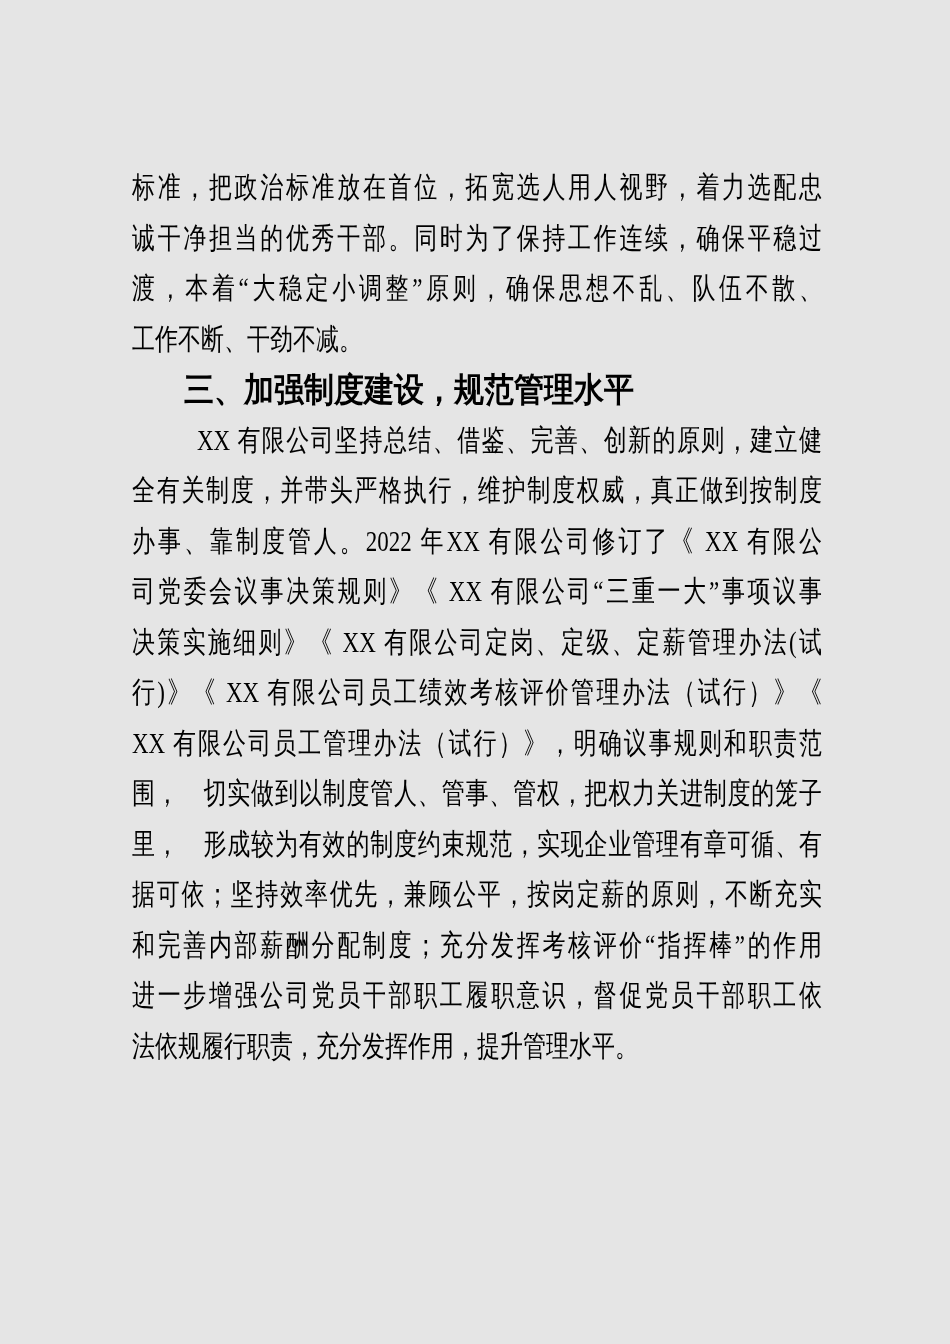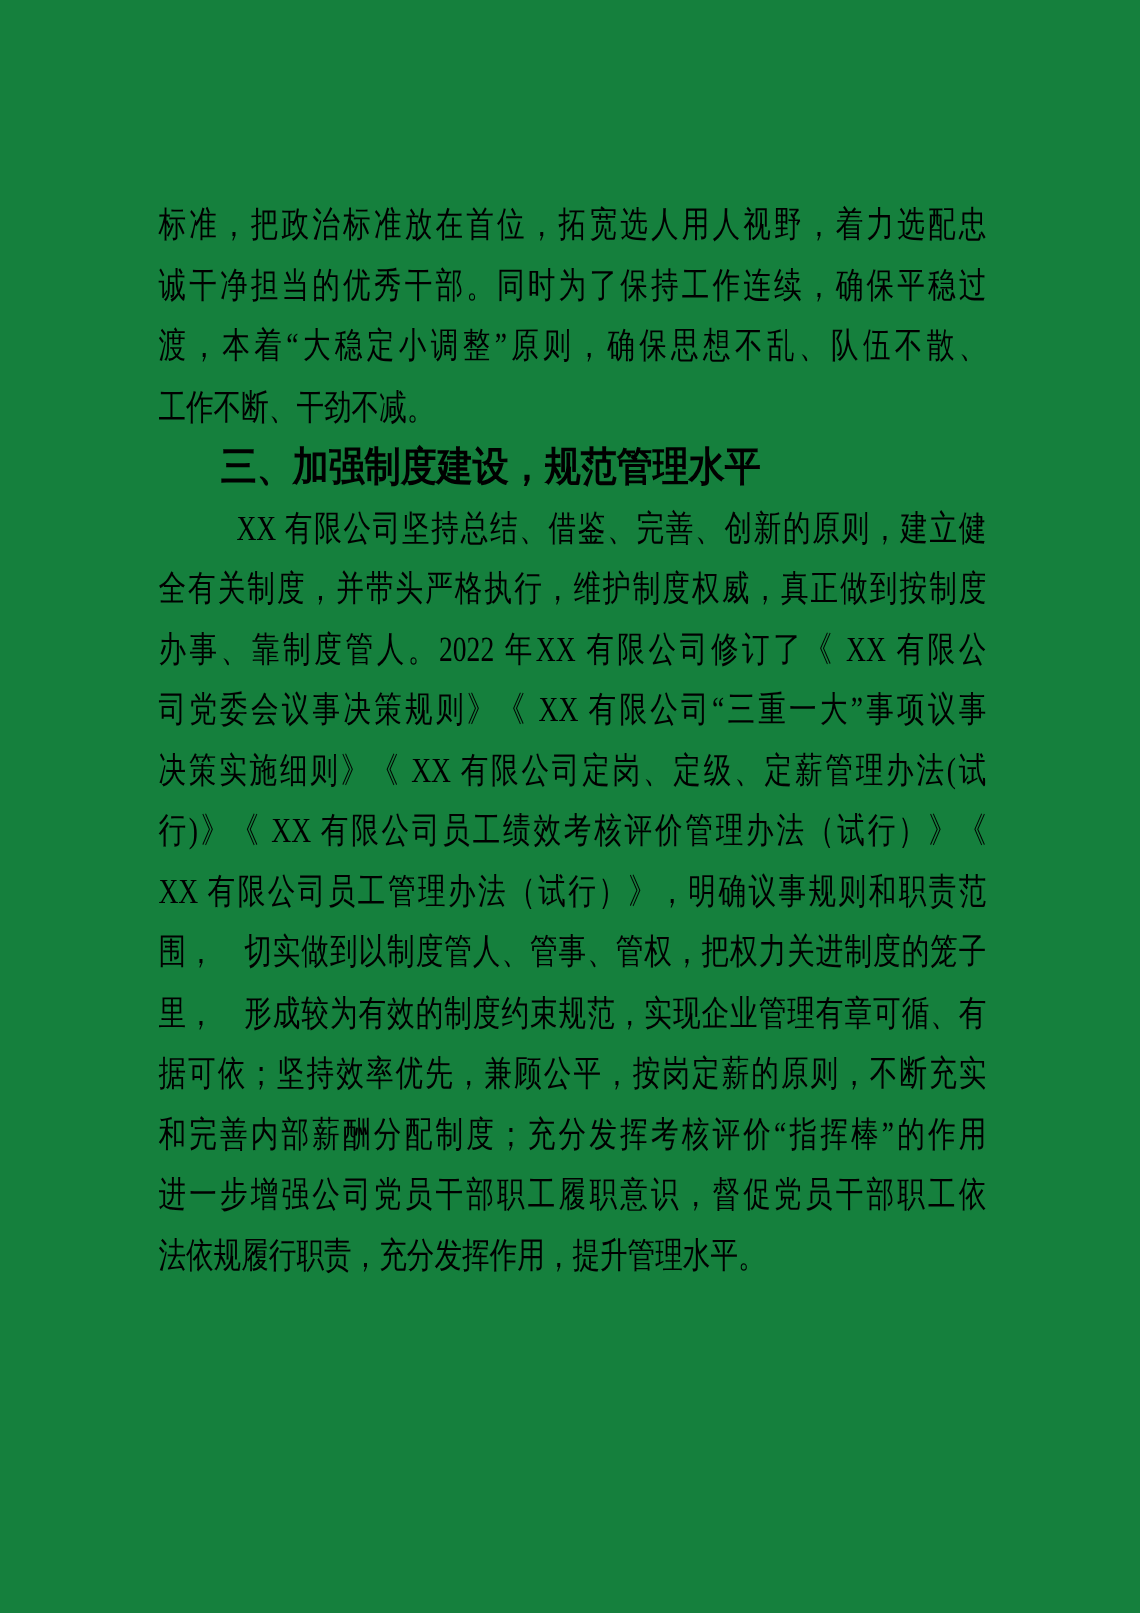--- a/index.html
+++ b/index.html
@@ -4,21 +4,21 @@
 <style>
   html, body {
     margin: 0;
     padding: 0;
     background: #ffffff;
   }
   .page {
     position: relative;
     width: 950px;
     height: 1344px;
-    background: #15803d;
+    background: #e5e5e5;
     overflow: hidden;
   }
   .text-block {
     position: absolute;
     left: 132px;
     top: 163px;
     width: 690px;
   }
   .ln {
     color: #000000;

